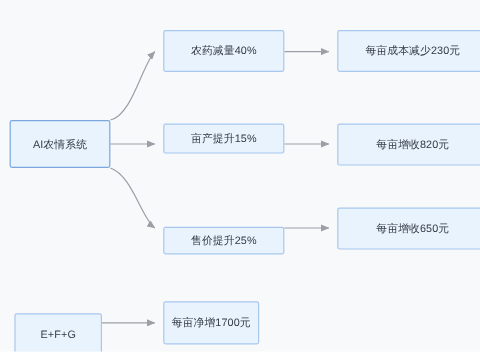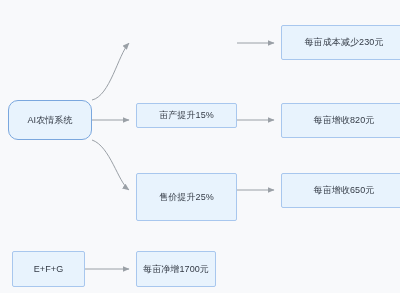--- a/index.html
+++ b/index.html
@@ -70,46 +70,49 @@
 
     <path d="M237,43 L274,43" fill="none" stroke="#9aa0a6" stroke-width="1" marker-end="url(#arrowhead)"></path>
 
     <path d="M237,120 L274,120" fill="none" stroke="#9aa0a6" stroke-width="1" marker-end="url(#arrowhead)"></path>
 
     <path d="M237,190 L274,190" fill="none" stroke="#9aa0a6" stroke-width="1" marker-end="url(#arrowhead)"></path>
 
     <path d="M85,269 L129,269" fill="none" stroke="#9aa0a6" stroke-width="1" marker-end="url(#arrowhead)"></path>
   </svg>
 
-  <div class="node node-root" style="left:8px; top:100px; width:84px; height:40px;border-radius:10px;">
+  <div class="node node-root" style="left:8px; top:100px; width:84px; height:40px;">
     <span class="node-label">AI农情系统</span>
   </div>
 
+  <div class="node" style="left:136px; top:25px; width:101px; height:35px;">
+    <span class="node-label">农药减量40%</span>
+  </div>
 
   <div class="node" style="left:136px; top:103px; width:101px; height:25px;">
     <span class="node-label">亩产提升15%</span>
   </div>
 
-  <div class="node" style="left:136px; top:173px; width:101px; height:48px;">
+  <div class="node" style="left:136px; top:189px; width:101px; height:23px;">
     <span class="node-label">售价提升25%</span>
   </div>
 
   <div class="node" style="left:281px; top:25px; width:126px; height:35px;">
     <span class="node-label">每亩成本减少230元</span>
   </div>
 
   <div class="node" style="left:281px; top:103px; width:126px; height:35px;">
     <span class="node-label">每亩增收820元</span>
   </div>
 
   <div class="node" style="left:281px; top:173px; width:126px; height:35px;">
     <span class="node-label">每亩增收650元</span>
   </div>
 
-  <div class="node" style="left:12px; top:251px; width:73px; height:36px;">
+  <div class="node" style="left:12px; top:261px; width:73px; height:36px;">
     <span class="node-label">E+F+G</span>
   </div>
 
   <div class="node" style="left:136px; top:251px; width:80px; height:36px;">
     <span class="node-label">每亩净增1700元</span>
   </div>
 
 </div>
 
 </body></html>

